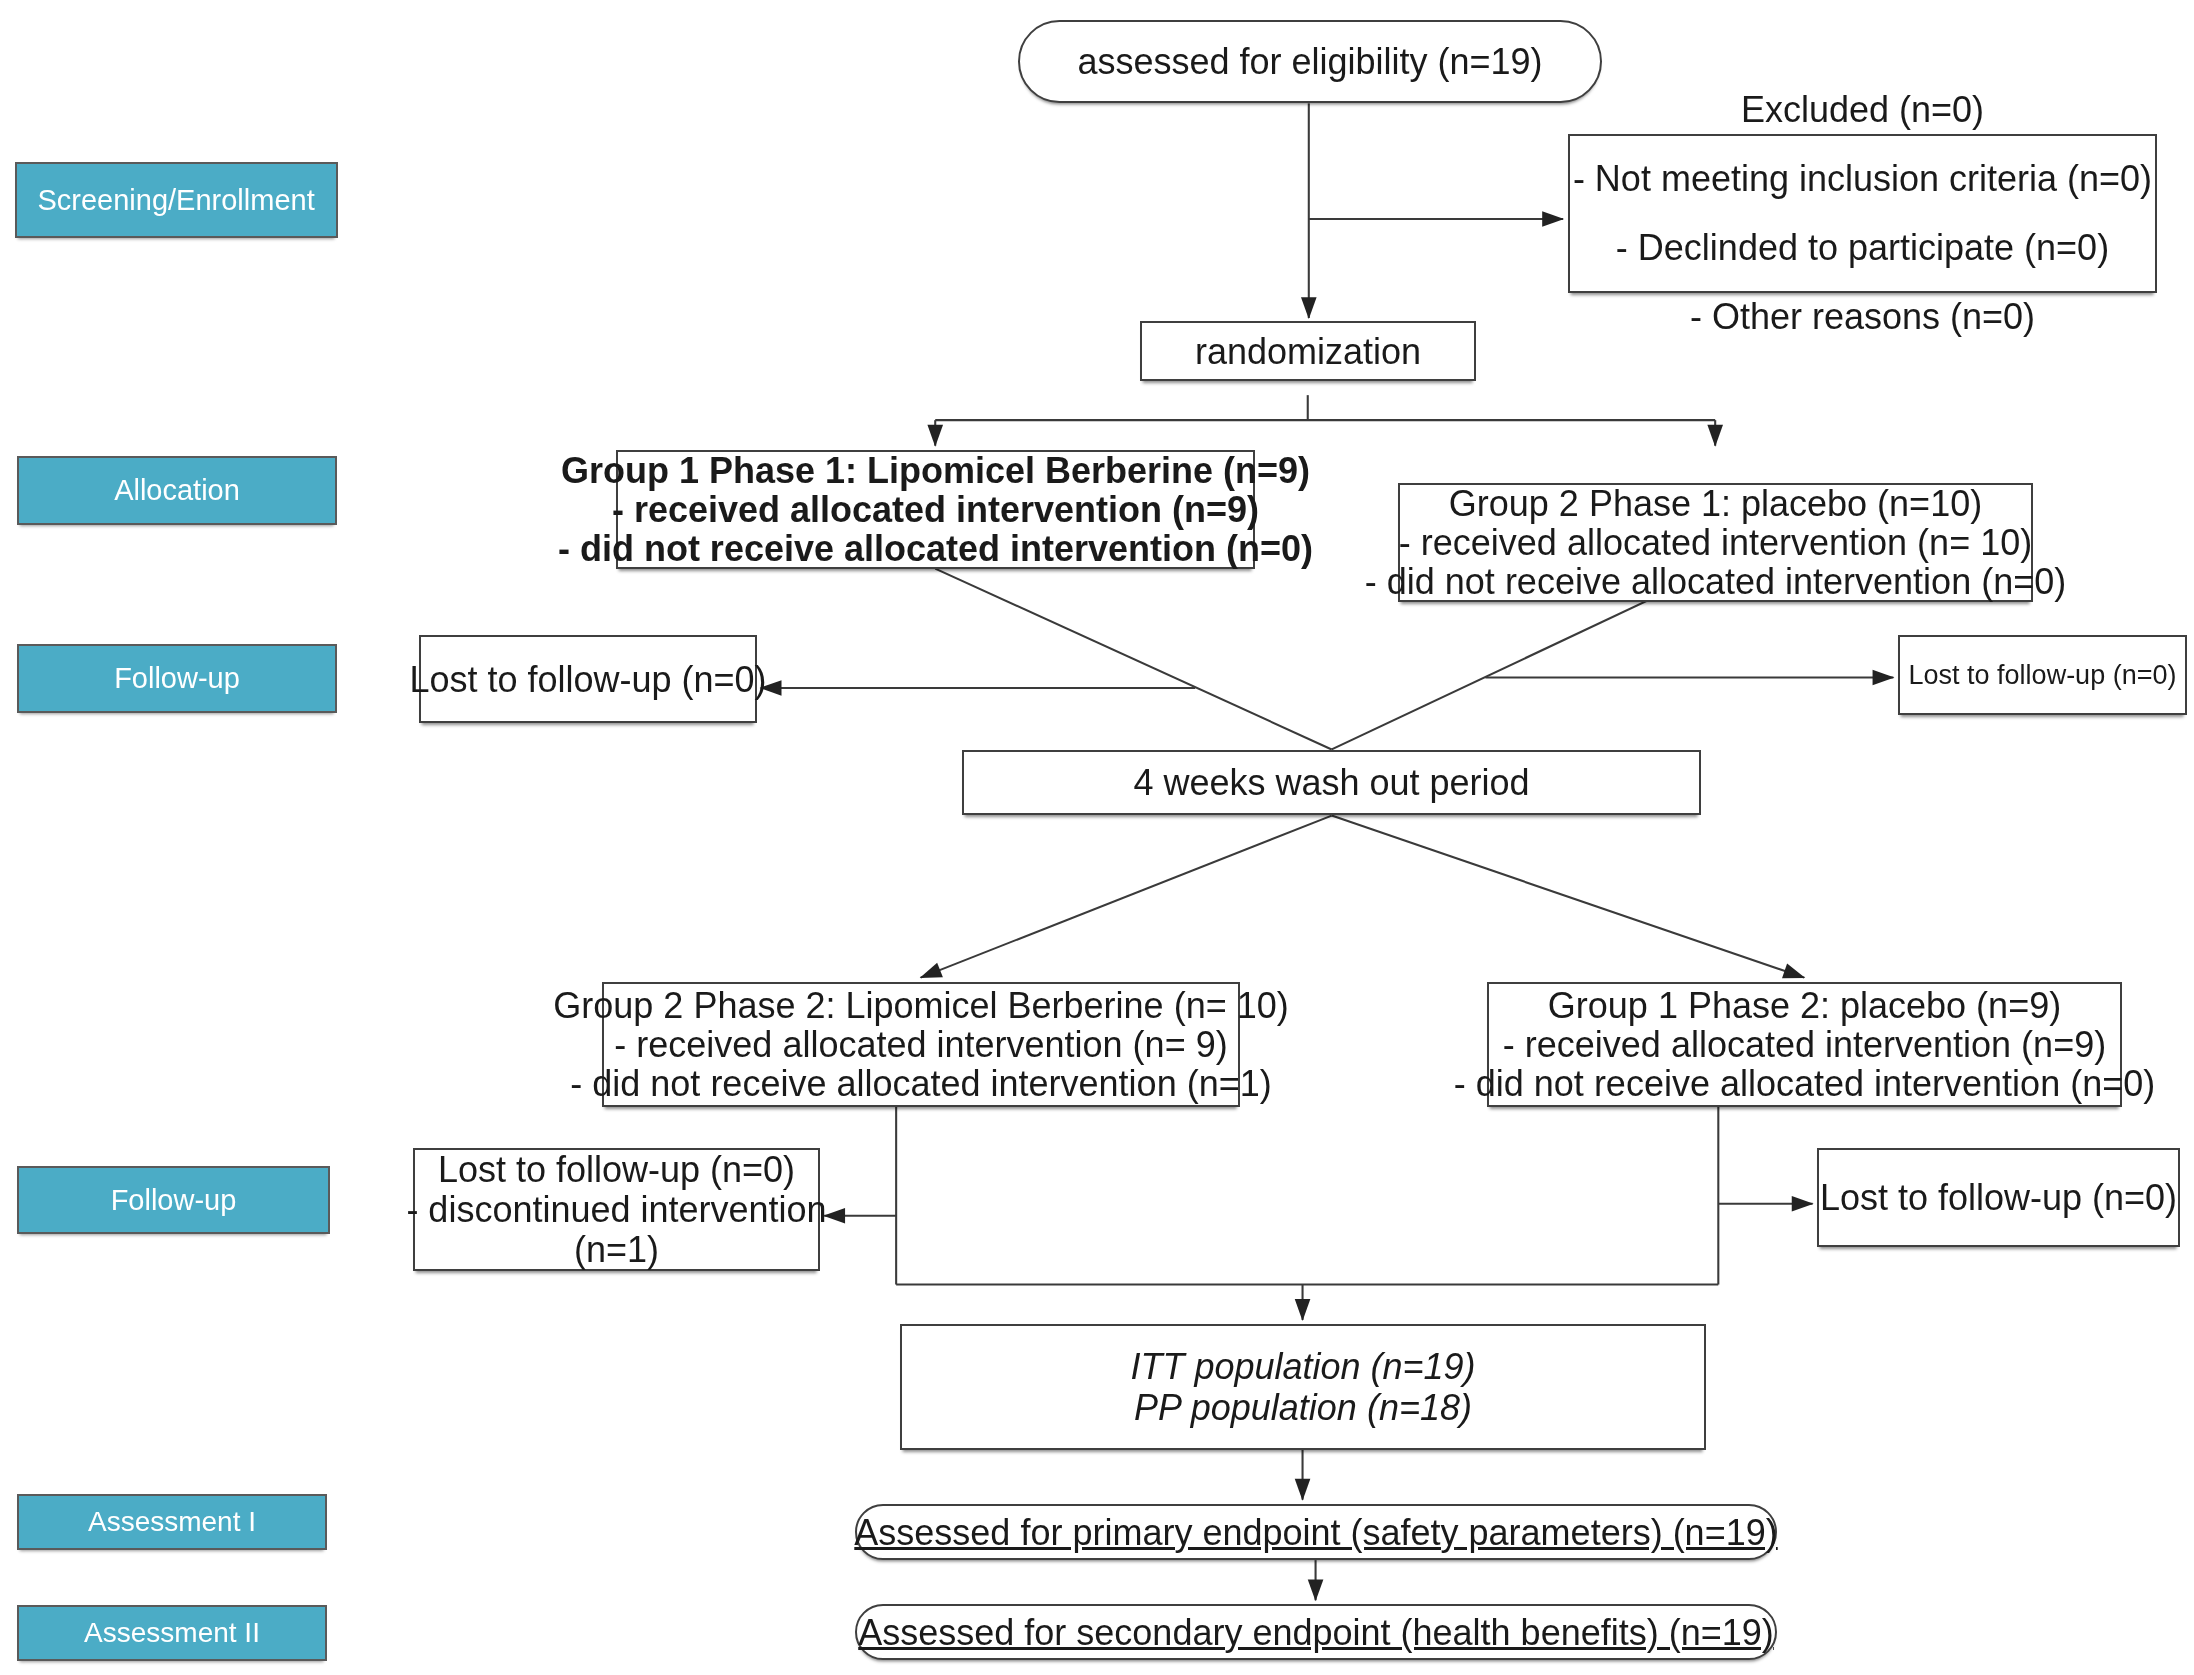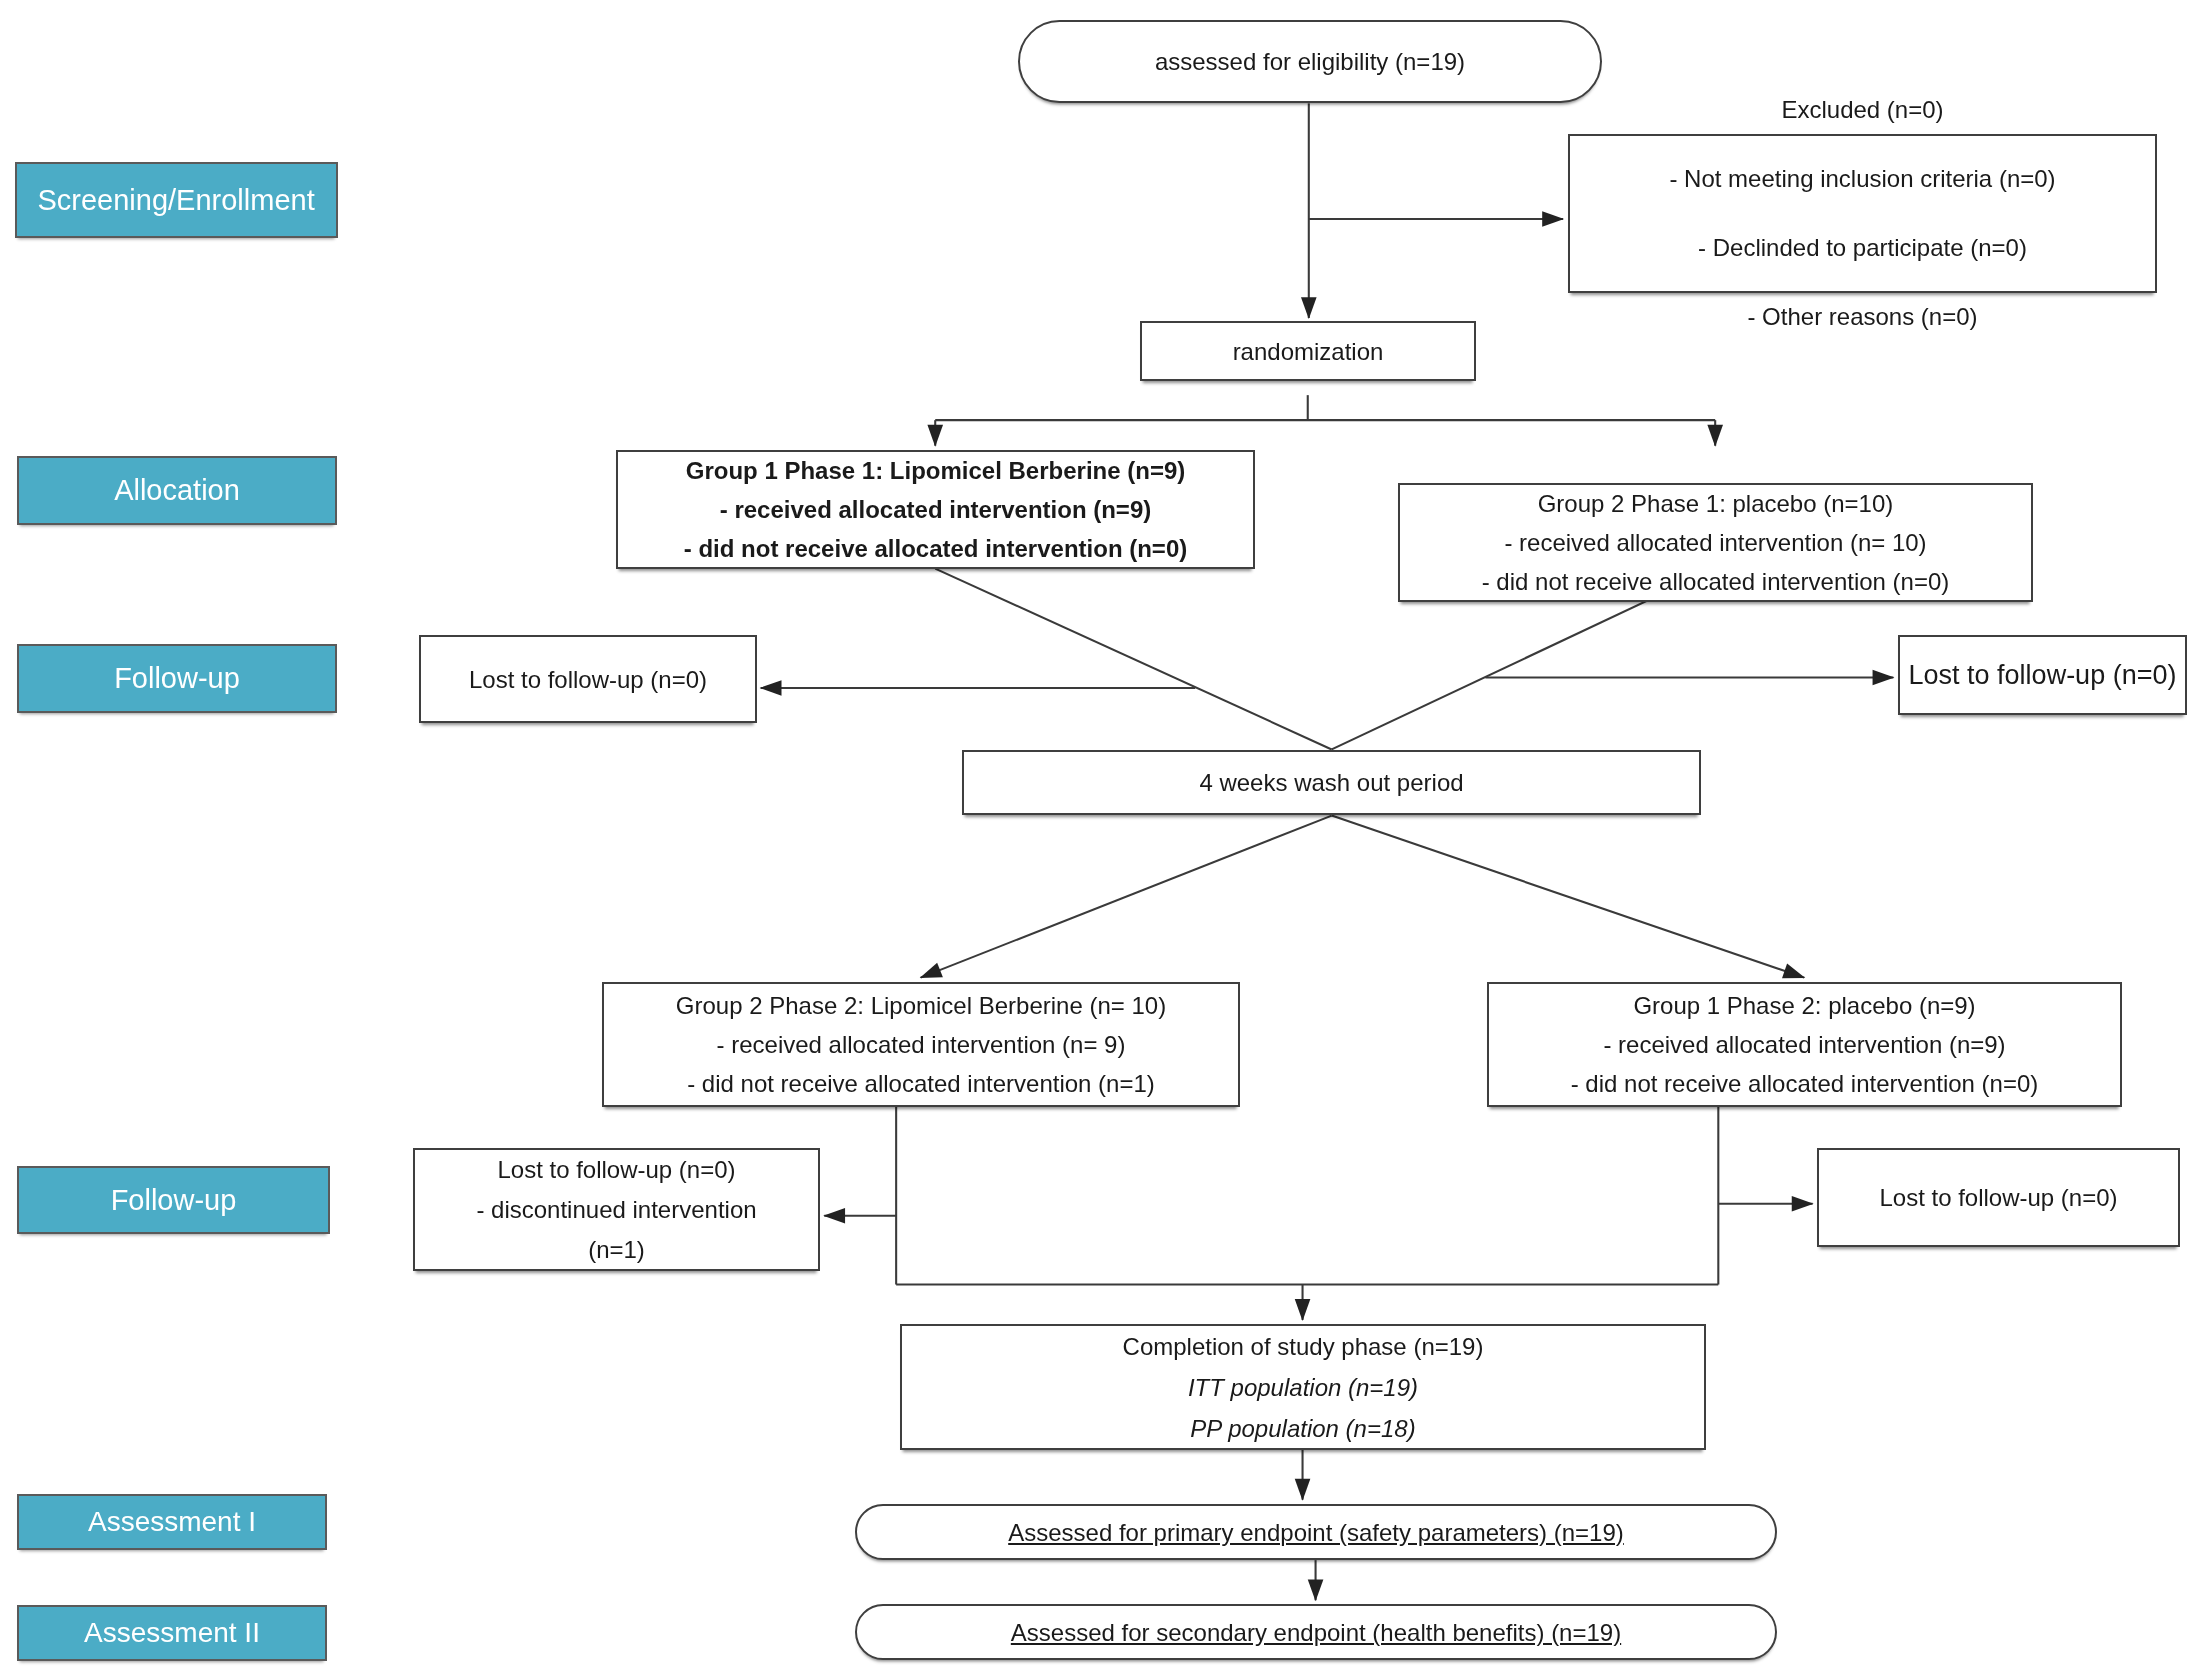--- a/index.html
+++ b/index.html
@@ -19,21 +19,21 @@
   .box {
     position:absolute;
     background:#ffffff;
     border:2.6px solid #3f3f3f;
     box-sizing:border-box;
     display:flex;
     flex-direction:column;
     align-items:center;
     justify-content:center;
     text-align:center;
-    font-size:24px;
+    font-size:36px;
     line-height:39px;
     box-shadow: 0 4.2px 3.1px -2.6px rgba(0,0,0,0.45);
   }
   .box .bline { display:block; white-space:nowrap; }
   .rounded { border-radius:42px; }
   .rounded-sm { border-radius:28px;text-decoration:underline; }
   .italic { font-style: italic; }
   .sidebar-label {
     position:absolute;
     background: var(--sidebar_fill, #4bacc6);
@@ -188,21 +188,20 @@
     <span class="bline">Lost to follow-up (n=0)</span>
     <span class="bline">- discontinued intervention</span>
     <span class="bline">(n=1)</span>
   </div>
 
   <div class="box" id="bx-lost2-right">
     <span class="bline">Lost to follow-up (n=0)</span>
   </div>
 
   <div class="box" id="bx-completion">
-    <span class="bline">Completion of study phase (n=19)</span>
     <span class="bline italic">ITT population (n=19)</span>
     <span class="bline italic">PP population (n=18)</span>
   </div>
 
   <div class="box rounded-sm" id="bx-primary">
     <span class="bline">Assessed for primary endpoint (safety parameters) (n=19)</span>
   </div>
 
   <div class="box rounded-sm" id="bx-secondary">
     <span class="bline">Assessed for secondary endpoint (health benefits) (n=19)</span>

